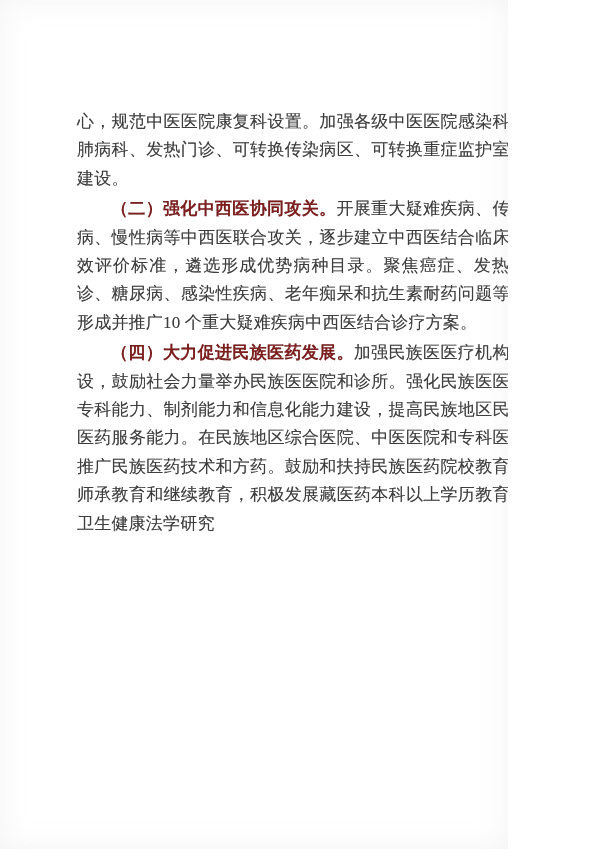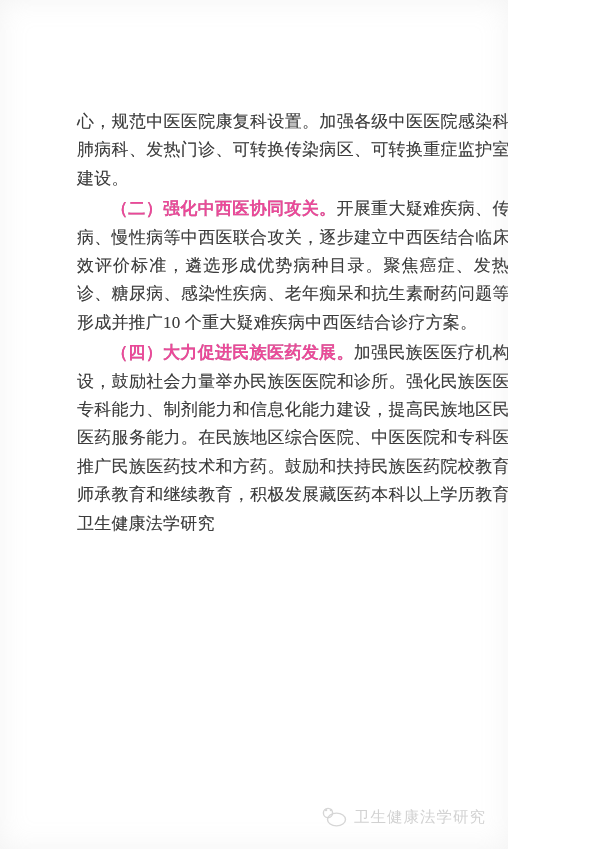--- a/index.html
+++ b/index.html
@@ -41,21 +41,21 @@
   }
   .content p.section {
     text-indent: 2em;
     margin-top: 2px;
   }
   .content p.continuation {
     text-indent: 0;
   }
   .para-head {
     font-weight: bold;
-    color: #ec4899;
+    color: #7f1d1d;
   }
   .watermark {
     position: absolute;
     top: 806px;
     right: 22px;
     display: flex;
     align-items: center;
     gap: 6px;
     font-family: "Liberation Sans", "DejaVu Sans", sans-serif;
     font-size: 15.5px;
@@ -77,25 +77,14 @@
 <body>
 
 <div class="page">
 
   <div class="content" id="paragraph-container">
       <p class="continuation"><span>心，规范中医医院康复科设置。加强各级中医医院感染科、肺病科、发热门诊、可转换传染病区、可转换重症监护室等建设。</span></p>
       <p class="section"><span class="para-head">（二）强化中西医协同攻关。</span><span>开展重大疑难疾病、传染病、慢性病等中西医联合攻关，逐步建立中西医结合临床疗效评价标准，遴选形成优势病种目录。聚焦癌症、发热门诊、糖尿病、感染性疾病、老年痴呆和抗生素耐药问题等，形成并推广10 个重大疑难疾病中西医结合诊疗方案。</span></p>
       <p class="section"><span class="para-head">（四）大力促进民族医药发展。</span><span>加强民族医医疗机构建设，鼓励社会力量举办民族医医院和诊所。强化民族医医院专科能力、制剂能力和信息化能力建设，提高民族地区民族医药服务能力。在民族地区综合医院、中医医院和专科医院推广民族医药技术和方药。鼓励和扶持民族医药院校教育、师承教育和继续教育，积极发展藏医药本科以上学历教育。卫生健康法学研究</span></p>
     </div>
 
-  <div class="watermark">
-    <span class="wm-icon">
-      <svg viewBox="0 0 27 22" fill="none" xmlns="http://www.w3.org/2000/svg">
-        <circle cx="7" cy="7" r="4.6" stroke="#d6d6d6" stroke-width="1.4"></circle>
-        <ellipse cx="15.5" cy="13.5" rx="9" ry="6.4" stroke="#d6d6d6" stroke-width="1.4"></ellipse>
-        <circle cx="5" cy="4" r="1.3" fill="#d6d6d6"></circle>
-        <circle cx="10" cy="4" r="1.3" fill="#d6d6d6"></circle>
-      </svg>
-    </span>
-    <span class="wm-text">卫生健康法学研究</span>
-  </div>
 
 </div>
 
 </body></html>

